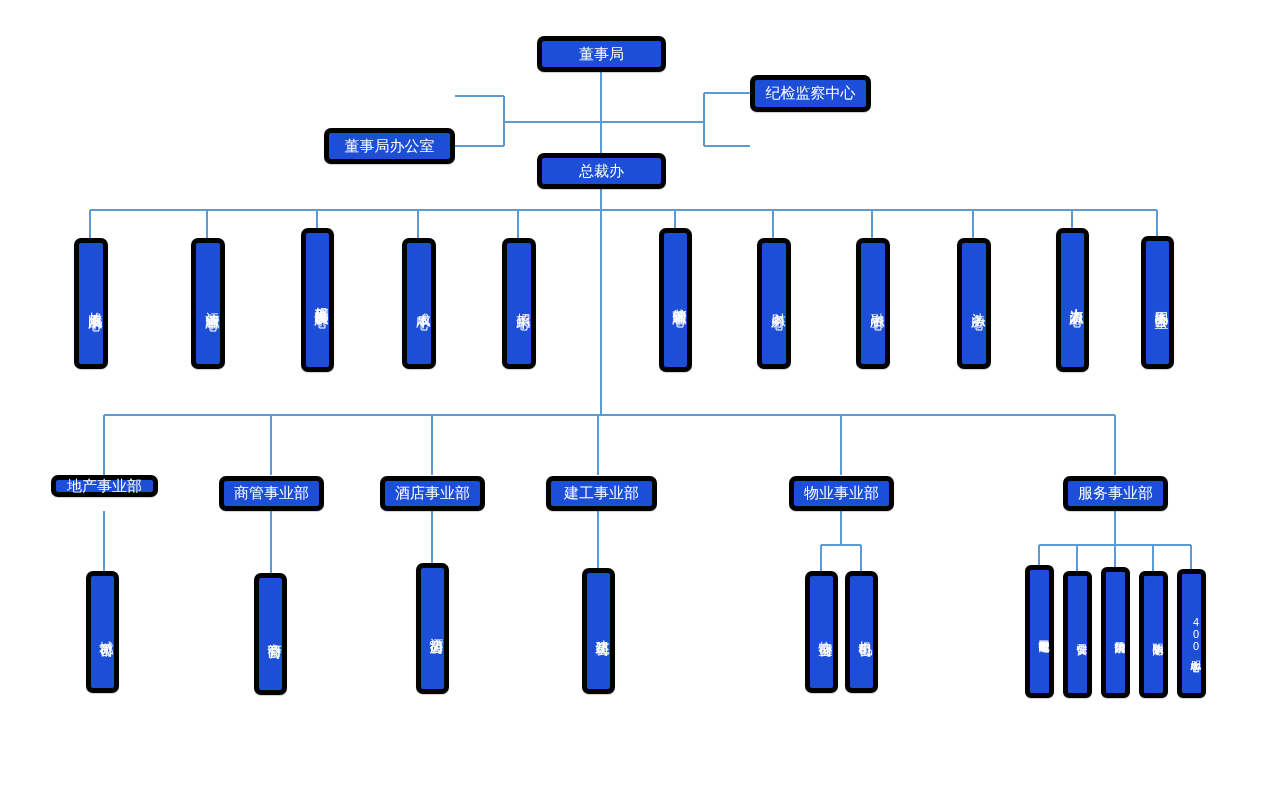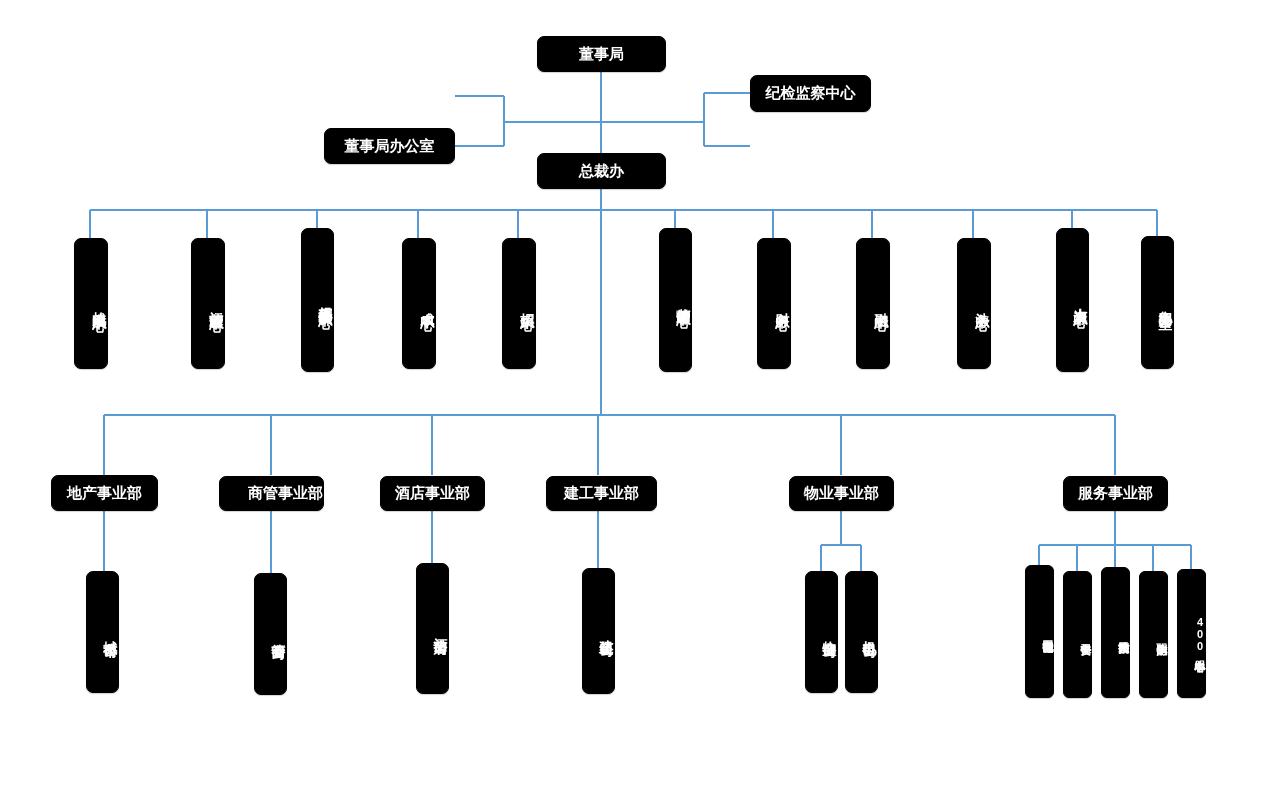--- a/index.html
+++ b/index.html
@@ -22,32 +22,31 @@
     position: absolute;
     left: 0;
     top: 0;
     width: 1263px;
     height: 790px;
     pointer-events: none;
   }
   .node {
     position: absolute;
     box-sizing: border-box;
-    background: #000000;
-    border: 1px solid #000000;
+    background: #1d4ed8;
+    border: 5px solid #000000;
     border-radius: 7px;
     color: #ffffff;
     display: flex;
     align-items: center;
     justify-content: center;
     text-align: center;
     line-height: 1.08;
     box-shadow: 0 1px 1px rgba(0,0,0,0.18);
     z-index: 2;
-    font-weight: bold;
   }
   .node .lbl {
     display: block;
     width: 100%;
     padding: 0;
   }
   
   .node.h {
     font-size: 15px;
   }
@@ -191,25 +190,25 @@
   </div>
 
   <div class="node v" style="left:1056px; top:228px; width:33px; height:144px;">
     <span class="lbl">人力资源中心</span>
   </div>
 
   <div class="node v" style="left:1141px; top:236px; width:33px; height:133px;">
     <span class="lbl">集团办公室</span>
   </div>
 
-  <div class="node h" style="left:51px; top:475px; width:107px; height:36px;">
+  <div class="node h" style="left:51px; top:475px; width:107px; height:22px;">
     <span class="lbl">地产事业部</span>
   </div>
 
-  <div class="node h" style="left:219px; top:476px; width:105px; height:35px;text-align:right;">
+  <div class="node h" style="left:219px; top:476px; width:105px; height:35px;">
     <span class="lbl">商管事业部</span>
   </div>
 
   <div class="node h" style="left:380px; top:476px; width:105px; height:35px;">
     <span class="lbl">酒店事业部</span>
   </div>
 
   <div class="node h" style="left:546px; top:476px; width:111px; height:35px;">
     <span class="lbl">建工事业部</span>
   </div>

